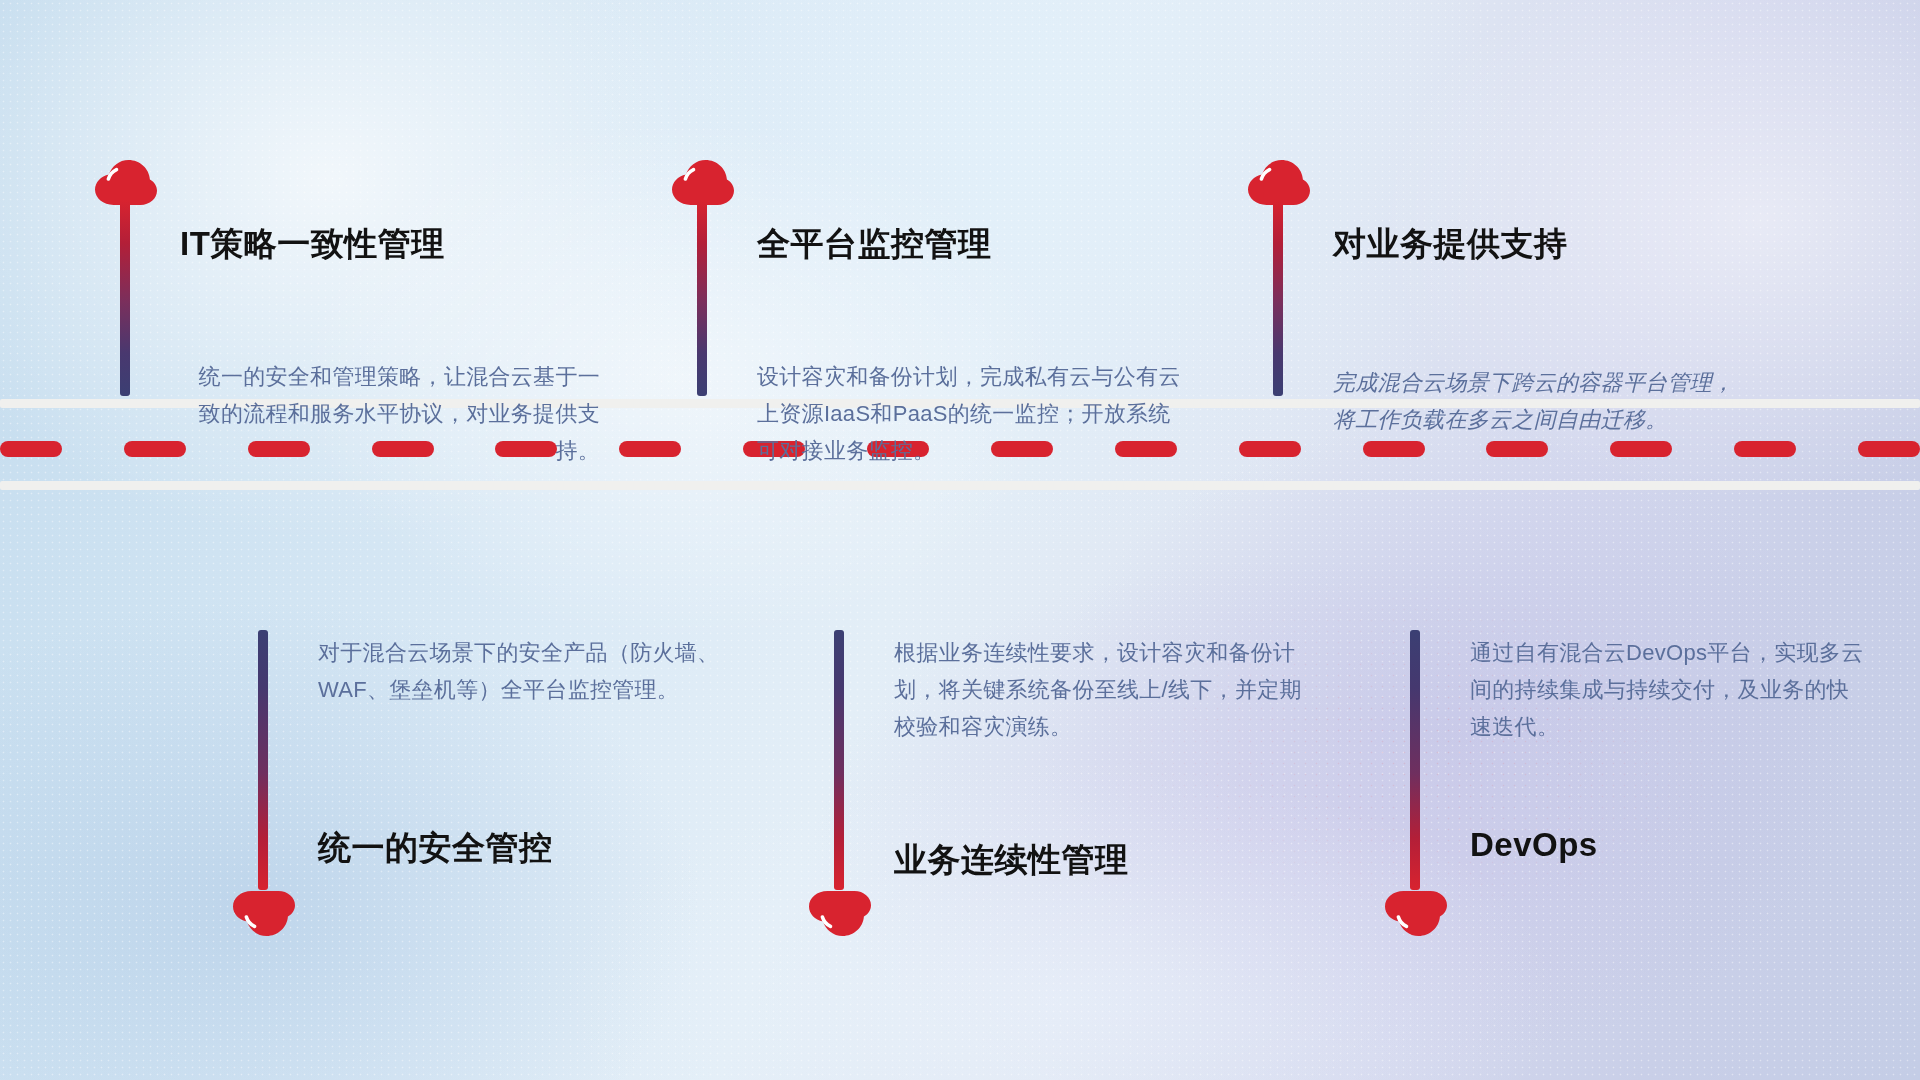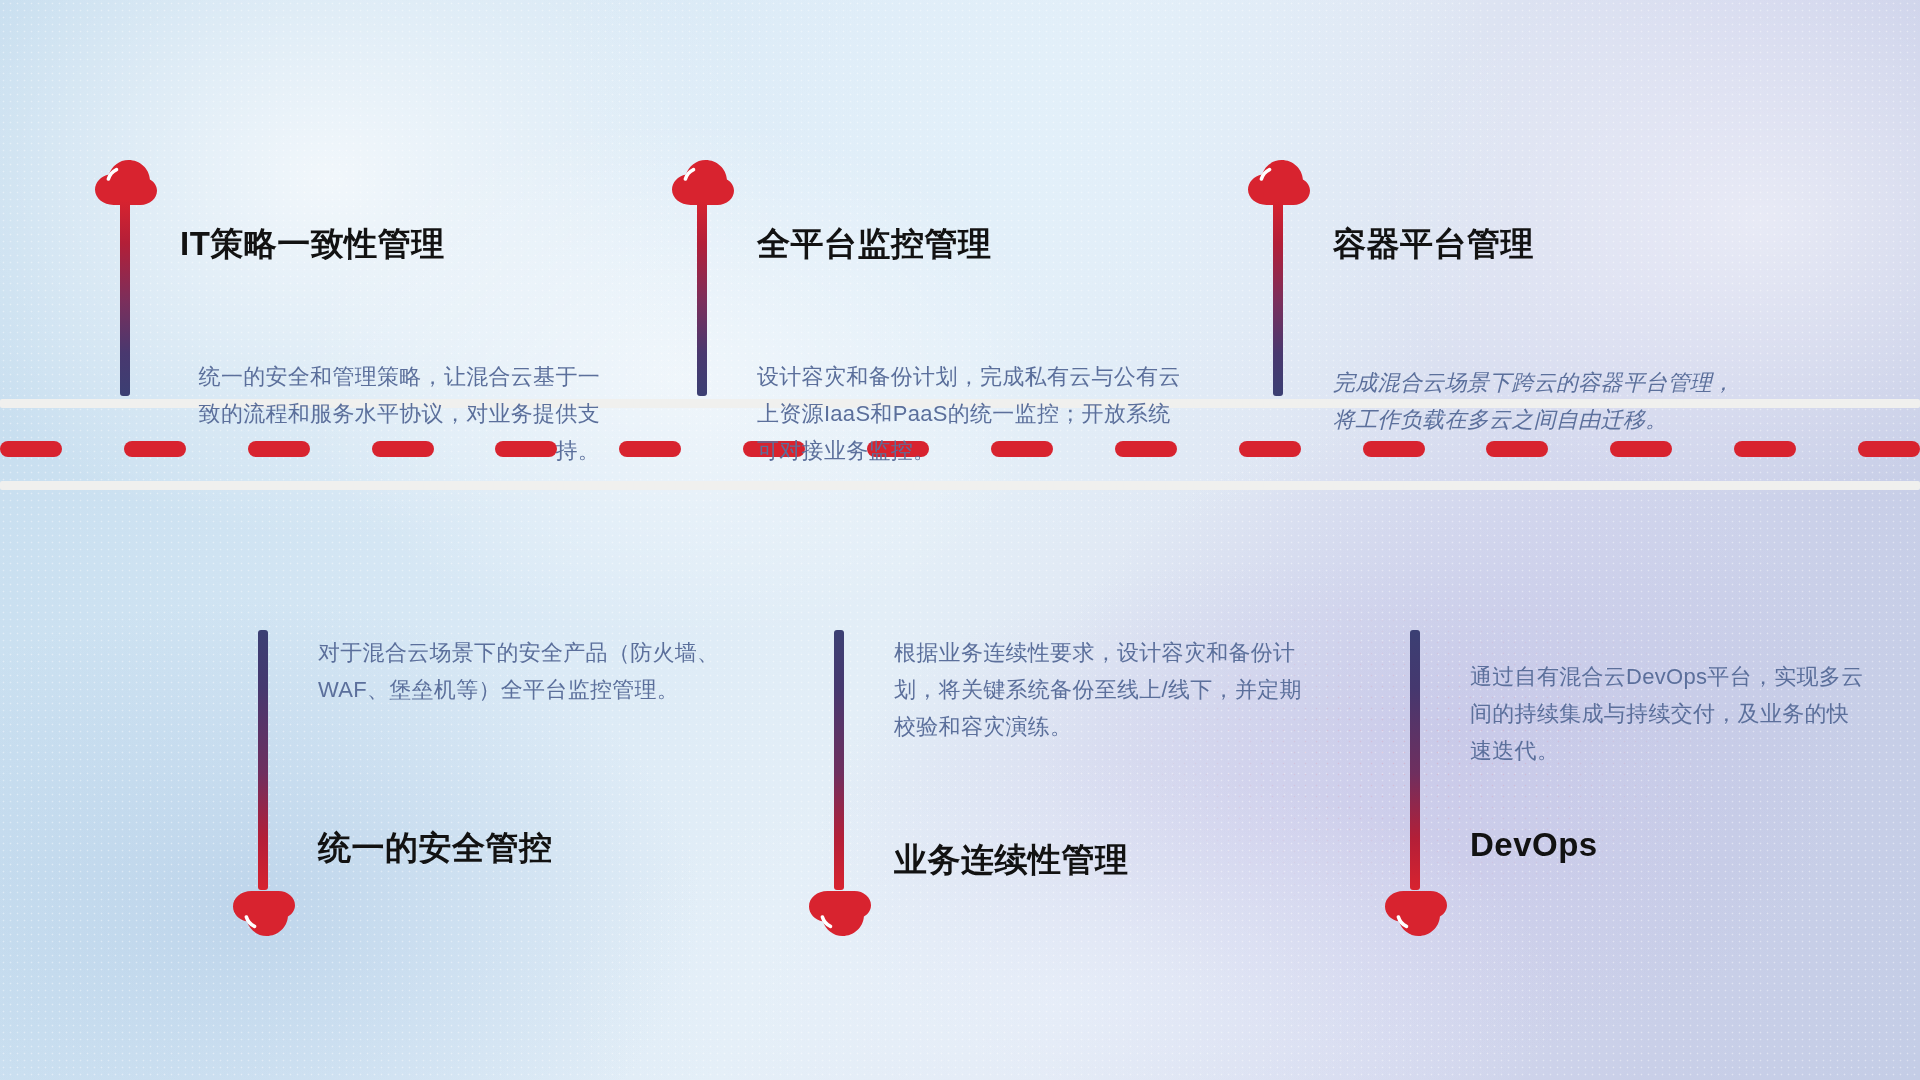--- a/index.html
+++ b/index.html
@@ -129,21 +129,21 @@
   </div>
 
   <div class="col">
     <div class="cloud" style="left:1248px;top:160px;">
       <svg viewBox="0 0 62 46" xmlns="http://www.w3.org/2000/svg">
         <path d="M18.5 45C8.3 45 0 38.2 0 29.6c0-7.3 5.9-13.4 14-15.1C16.6 6.2 24.3 0 33.5 0 44.9 0 54.2 8.6 54.9 19.5 59.2 21.8 62 26 62 30.8 62 38.6 54.6 45 45.5 45Z" fill="#d8232f"></path>
         <path d="M21.5 9.6c-4.0 1.9-6.9 5.3-8.1 9.4" stroke="#ffffff" stroke-width="3.6" stroke-linecap="round" fill="none"></path>
       </svg>
     </div>
     <div class="pin down" style="left:1273px;top:200px;height:196px;"></div>
-    <div class="heading" style="left:1333px;top:222px;">容器平台管理</div>
+    <div class="heading" style="left:1333px;top:222px;">对业务提供支持</div>
     <div class="body" style="left:1333px;top:364px;width:420px;font-style:italic;">完成混合云场景下跨云的容器平台管理，将工作负载在多云之间自由迁移。</div>
   </div>
 
   <div class="col">
     <div class="pin up" style="left:258px;top:630px;height:260px;"></div>
     <div class="cloud flip" style="left:233px;top:890px;">
       <svg viewBox="0 0 62 46" xmlns="http://www.w3.org/2000/svg">
         <path d="M18.5 45C8.3 45 0 38.2 0 29.6c0-7.3 5.9-13.4 14-15.1C16.6 6.2 24.3 0 33.5 0 44.9 0 54.2 8.6 54.9 19.5 59.2 21.8 62 26 62 30.8 62 38.6 54.6 45 45.5 45Z" fill="#d8232f"></path>
         <path d="M21.5 9.6c-4.0 1.9-6.9 5.3-8.1 9.4" stroke="#ffffff" stroke-width="3.6" stroke-linecap="round" fill="none"></path>
       </svg>
@@ -165,17 +165,17 @@
   </div>
 
   <div class="col">
     <div class="pin up" style="left:1410px;top:630px;height:260px;"></div>
     <div class="cloud flip" style="left:1385px;top:890px;">
       <svg viewBox="0 0 62 46" xmlns="http://www.w3.org/2000/svg">
         <path d="M18.5 45C8.3 45 0 38.2 0 29.6c0-7.3 5.9-13.4 14-15.1C16.6 6.2 24.3 0 33.5 0 44.9 0 54.2 8.6 54.9 19.5 59.2 21.8 62 26 62 30.8 62 38.6 54.6 45 45.5 45Z" fill="#d8232f"></path>
         <path d="M21.5 9.6c-4.0 1.9-6.9 5.3-8.1 9.4" stroke="#ffffff" stroke-width="3.6" stroke-linecap="round" fill="none"></path>
       </svg>
     </div>
-    <div class="body" style="left:1470px;top:634px;width:400px;margin-top:24px;">通过自有混合云DevOps平台，实现多云间的持续集成与持续交付，及业务的快速迭代。</div>
+    <div class="body" style="left:1470px;top:634px;width:400px;">通过自有混合云DevOps平台，实现多云间的持续集成与持续交付，及业务的快速迭代。</div>
     <div class="heading" style="left:1470px;top:826px;">DevOps</div>
   </div>
 
 </div>
 
 </body></html>

